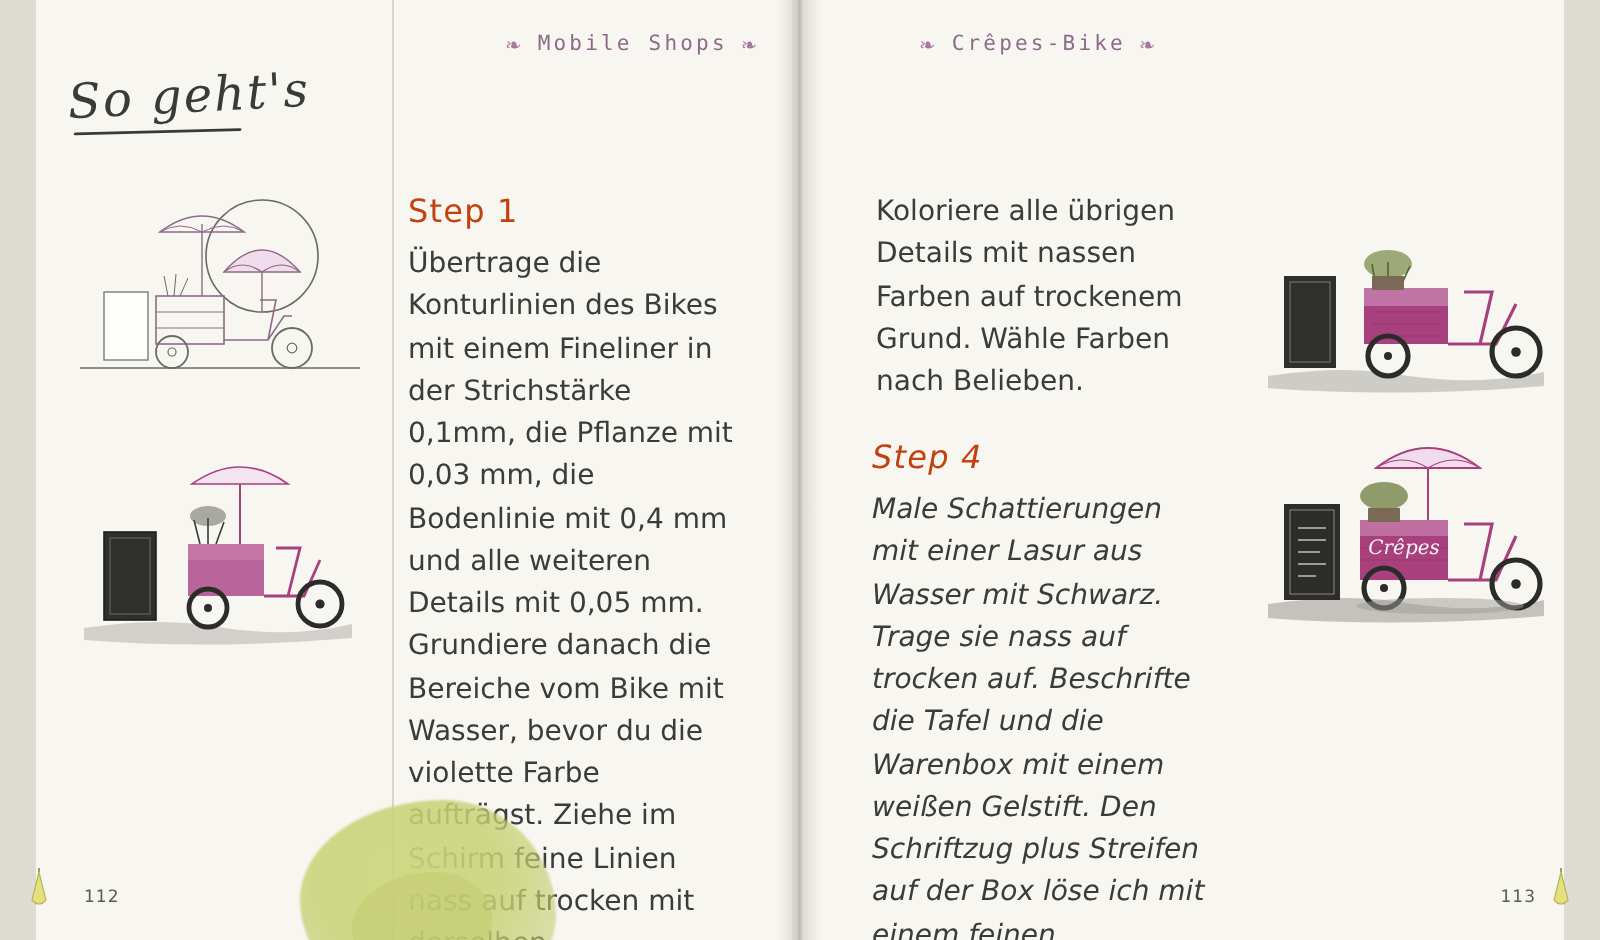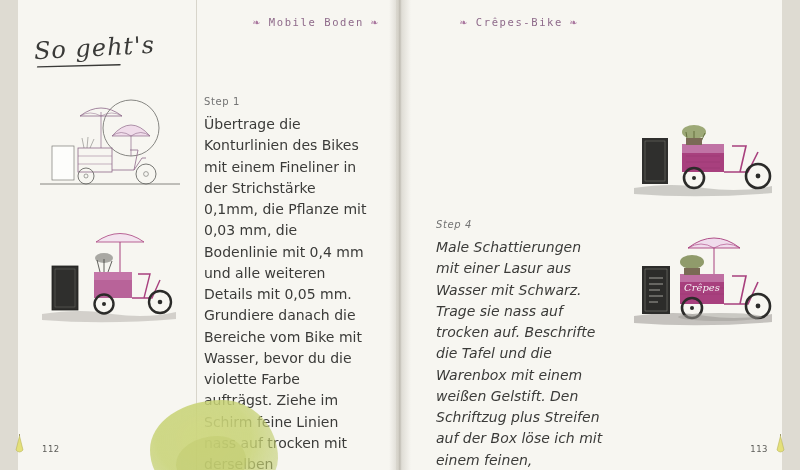--- a/index.html
+++ b/index.html
@@ -105,24 +105,24 @@
     transform: rotate(1.5deg) scaleY(0.7);
   }
 
   
   .step {
     position: absolute;
     width: 166px;
   }
   .step h3 {
     margin: 0 0 7px 0;
-    font-size: 10px;
+    font-size: 16px;
     font-weight: normal;
     letter-spacing: 0.6px;
-    color: #737373;
+    color: #c2410c;
     font-family: "DejaVu Sans", sans-serif;
   }
   .step p {
     margin: 0;
     font-size: 14px;
     line-height: 1.52;
     color: #3b3b39;
     text-align: left;
     font-family: "DejaVu Sans", sans-serif;
   }
@@ -180,40 +180,40 @@
   }
 
   
   .illus {
     position: absolute;
     overflow: hidden;
   }
   .ill-1 { left: 34px;  top: 92px;  width: 150px; height: 108px; }
   .ill-2 { left: 34px;  top: 218px; width: 150px; height: 112px; }
   .ill-3 { left: 628px; top: 92px;  width: 150px; height: 112px; }
-  .ill-4 { left: 628px; top: 222px; width: 150px; height: 110px; }
+  .ill-4 { left: 628px; top: 208px; width: 150px; height: 110px; }
 
   .illus svg { display: block; width: 100%; height: 100%; }
 </style>
 </head>
 <body>
 
 <div class="spread">
 
   <div class="edge edge-l"></div>
   <div class="edge edge-r"></div>
 
   <div class="page page-left"></div>
   <div class="page page-right"></div>
   <div class="col-rule"></div>
   <div class="gutter"></div>
 
   <div class="sec-head head-mobile">
     <span class="flourish">❧</span>
-    <span>Mobile Boden</span>
+    <span>Mobile Shops</span>
     <span class="flourish">❧</span>
   </div>
 
   <div class="sec-head head-crepes">
     <span class="flourish">❧</span>
     <span>Crêpes-Bike</span>
     <span class="flourish">❧</span>
   </div>
 
   <div class="script-title">
@@ -334,20 +334,21 @@
     </svg>
   </div>
 
   <div class="step step-1">
     <h3>Step 1</h3>
     <p>Übertrage die Konturlinien des Bikes mit einem Fineliner in der Strichstärke 0,1mm, die Pflanze mit 0,03 mm, die Bodenlinie mit 0,4 mm und alle weiteren Details mit 0,05 mm. Grundiere danach die Bereiche vom Bike mit Wasser, bevor du die violette Farbe aufträgst. Ziehe im Schirm feine Linien nass auf trocken mit derselben Farbmischung.</p>
   </div>
 
 
   <div class="step step-3">
+    <p>Koloriere alle übrigen Details mit nassen Farben auf trockenem Grund. Wähle Farben nach Belieben.</p>
   </div>
 
   <div class="step step-4">
     <h3>Step 4</h3>
     <p>Male Schattierungen mit einer Lasur aus Wasser mit Schwarz. Trage sie nass auf trocken auf. Beschrifte die Tafel und die Warenbox mit einem weißen Gelstift. Den Schriftzug plus Streifen auf der Box löse ich mit einem feinen, angefeuchteten Pinsel etwas an. Damit entnehme ich dem Weiß Deckkraft. Umrande die Elemente, wenn du magst.</p>
   </div>
 
   <div class="blob"></div>
   <div class="blob2"></div>
 

